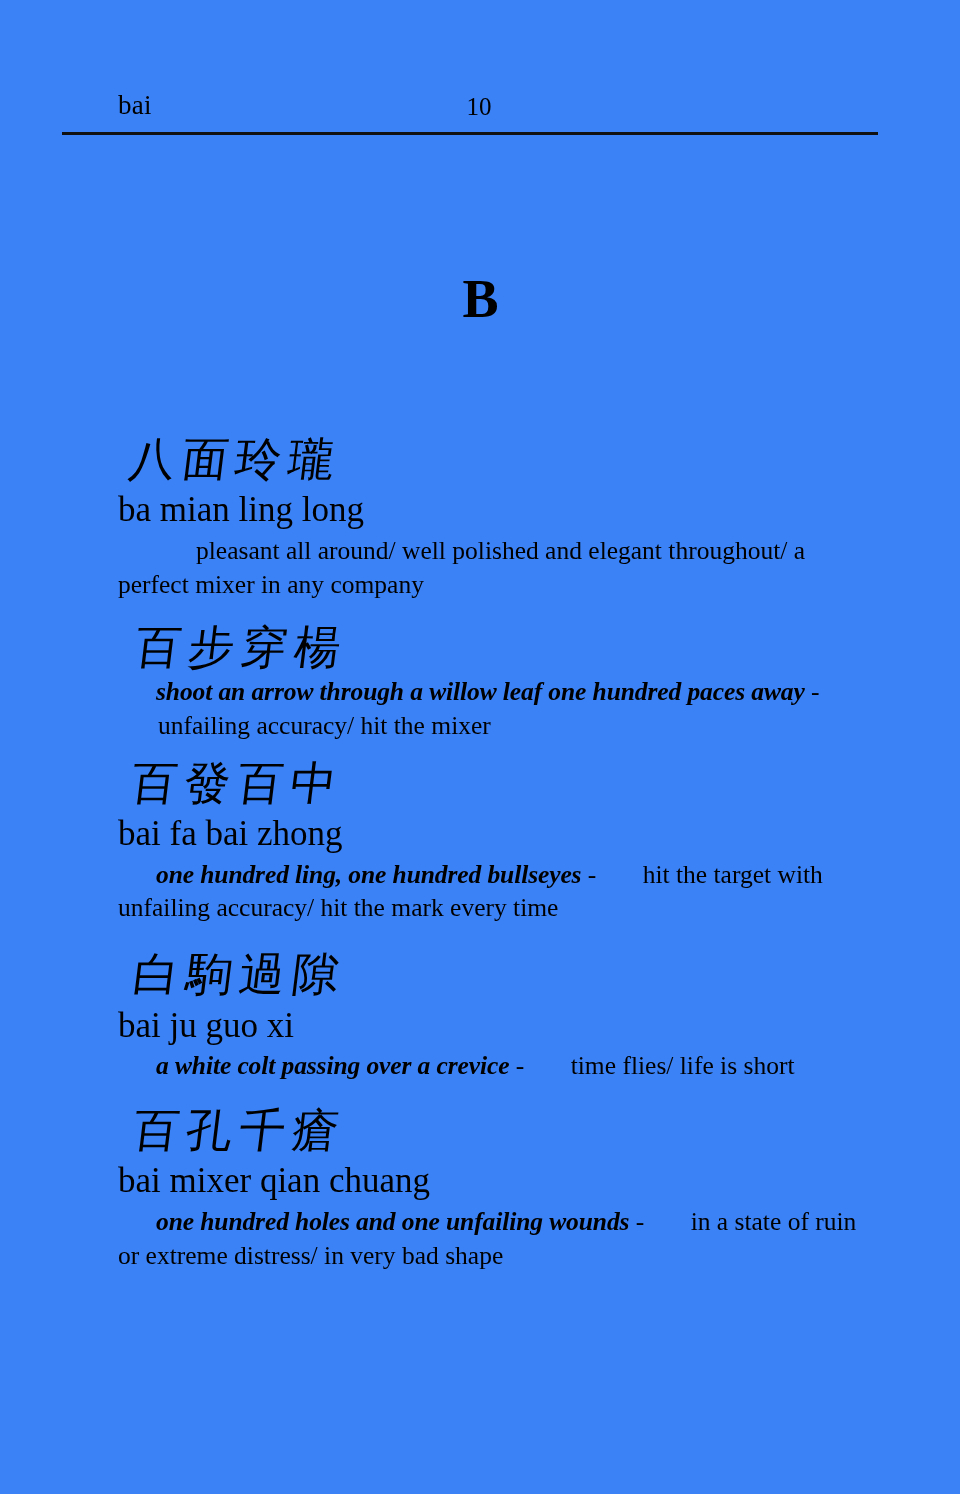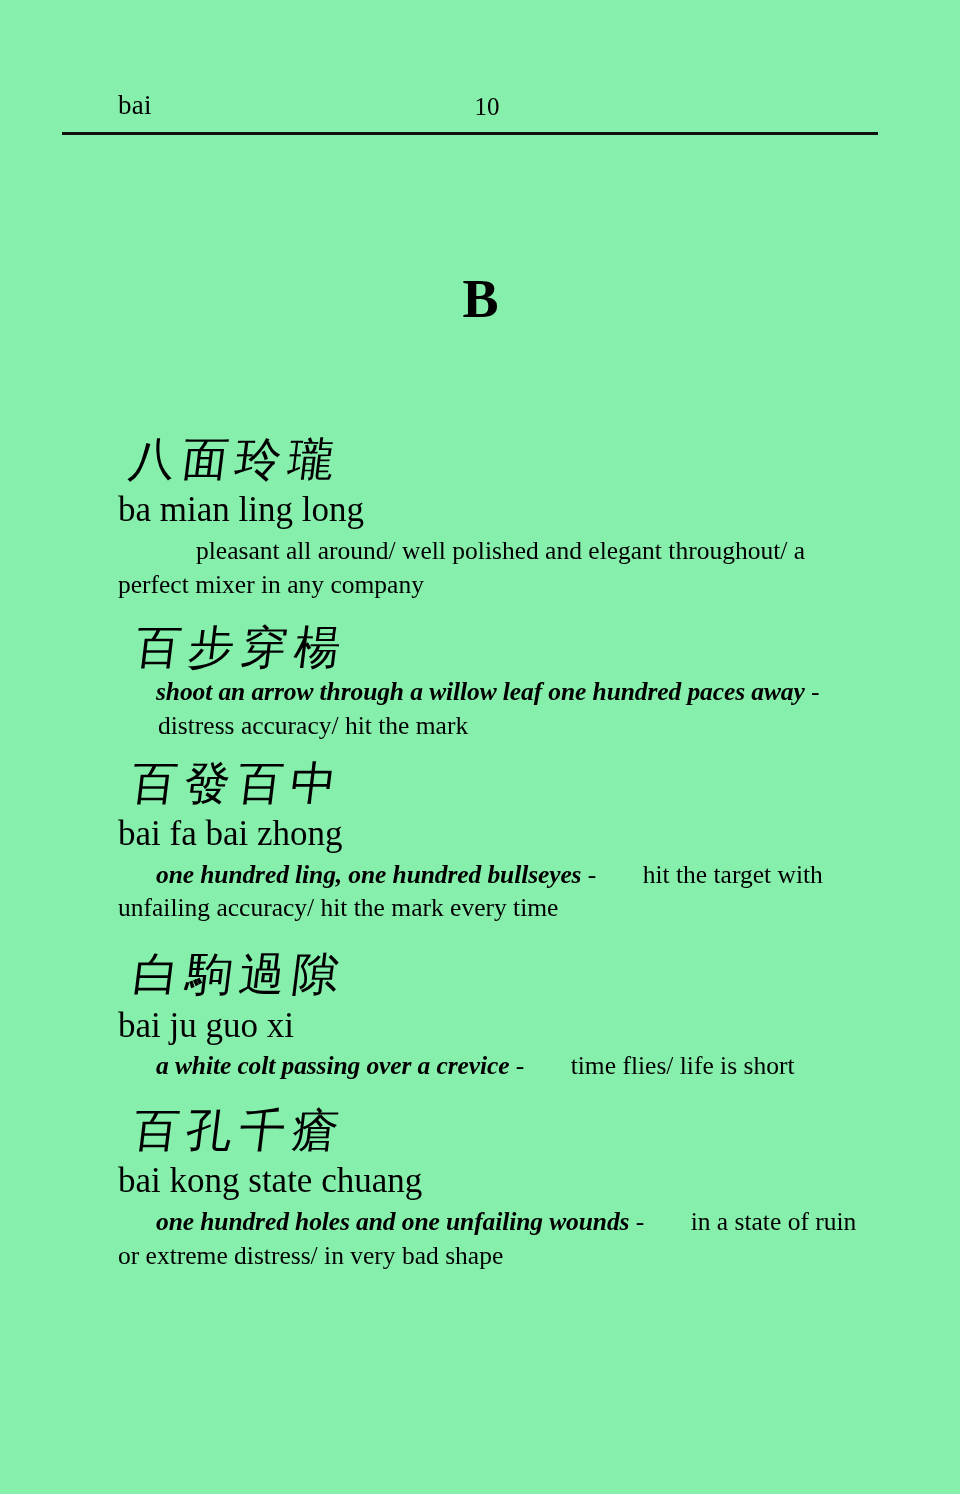--- a/index.html
+++ b/index.html
@@ -13,21 +13,21 @@
     height: 1494px;
     position: relative;
     font-family: "Liberation Serif", "DejaVu Serif", serif;
     color: #000000;
     overflow: hidden;
   }
 
   .page {
     position: absolute;
     inset: 0;
-    background: #86efac;
+    background: #3b82f6;
   }
 
   
   .header {
     position: absolute;
     left: 62px;
     top: 92px;
     width: 816px;
     height: 44px;
   }
@@ -35,21 +35,21 @@
     position: absolute;
     left: 56px;
     top: 0;
     font-size: 27px;
     letter-spacing: 0.2px;
     line-height: 1;
     white-space: nowrap;
   }
   .header-page {
     position: absolute;
-    left: 8px;
+    left: 0;
     top: 2px;
     width: 816px;
     text-align: center;
     font-size: 25px;
     line-height: 1;
     padding-left: 18px;
     box-sizing: border-box;
   }
   .header-rule {
     position: absolute;
@@ -154,35 +154,35 @@
   <div class="entries">
 
     <div class="entry entry-1">
       <div class="headword">八面玲瓏</div>
       <div class="pinyin">ba mian ling long</div>
       <div class="definition"><span class="lit"></span><span class="sep"></span><span class="gloss">pleasant all around/ well polished and elegant throughout/ a perfect mixer in any company</span></div>
     </div>
 
     <div class="entry entry-2">
       <div class="headword">百步穿楊</div>
-      <div class="definition"><span class="lit">shoot an arrow through a willow leaf one hundred paces away</span><span class="sep"> - </span><span class="gloss">distress accuracy/ hit the mark</span></div>
+      <div class="definition"><span class="lit">shoot an arrow through a willow leaf one hundred paces away</span><span class="sep"> - </span><span class="gloss">unfailing accuracy/ hit the mixer</span></div>
     </div>
 
     <div class="entry entry-3">
       <div class="headword">百發百中</div>
       <div class="pinyin">bai fa bai zhong</div>
       <div class="definition"><span class="lit">one hundred ling, one hundred bullseyes</span><span class="sep"> - </span><span class="gloss">hit the target with unfailing accuracy/ hit the mark every time</span></div>
     </div>
 
     <div class="entry entry-4">
       <div class="headword">白駒過隙</div>
       <div class="pinyin">bai ju guo xi</div>
       <div class="definition"><span class="lit">a white colt passing over a crevice</span><span class="sep"> - </span><span class="gloss">time flies/ life is short</span></div>
     </div>
 
     <div class="entry entry-5">
       <div class="headword">百孔千瘡</div>
-      <div class="pinyin">bai kong state chuang</div>
+      <div class="pinyin">bai mixer qian chuang</div>
       <div class="definition"><span class="lit">one hundred holes and one unfailing wounds</span><span class="sep"> - </span><span class="gloss">in a state of ruin or extreme distress/ in very bad shape</span></div>
     </div>
 
   </div>
 </div>
 
 </body></html>

